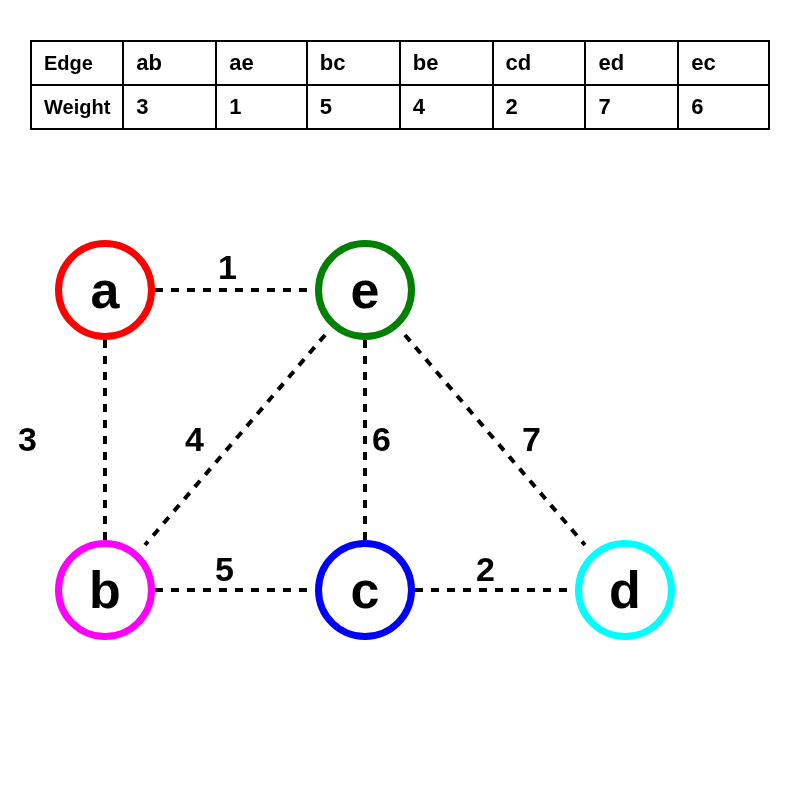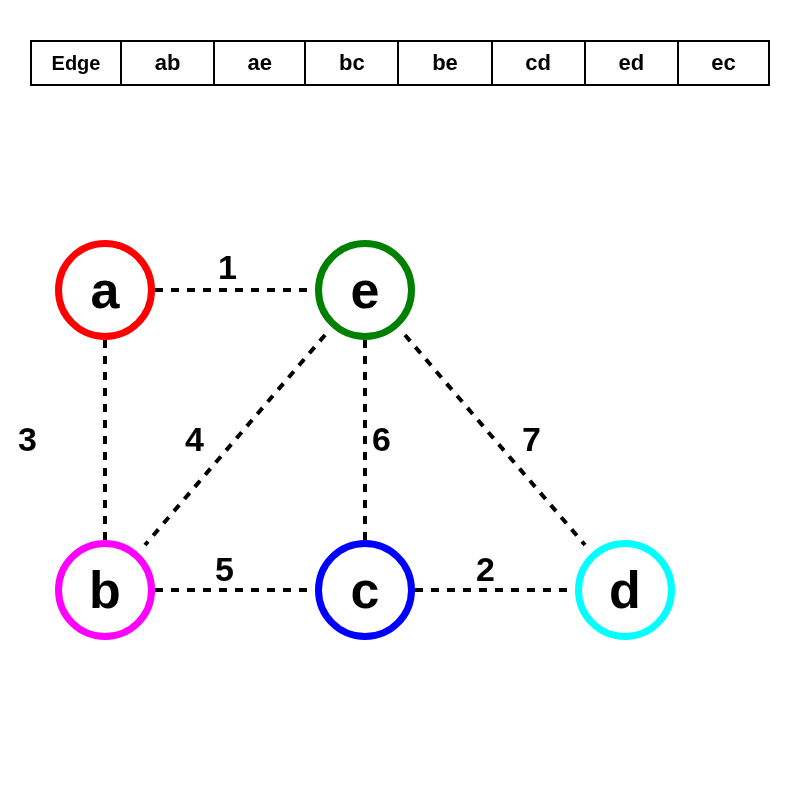--- a/index.html
+++ b/index.html
@@ -18,21 +18,21 @@
       top: 40px;
       left: 30px;
       width: 740px;
     }
     table {
       border-collapse: collapse;
       width: 100%;
     }
     table td {
       border: 2px solid #000;
-      text-align: center;
+      text-align: left;
       padding: 8px 12px;
       font-size: 22px;
       font-weight: bold;
     }
     table td:first-child {
       font-size: 20px;
       font-weight: bold;
       width: 90px;
     }
 
@@ -110,20 +110,30 @@
         <tr>
       <td>Edge</td>
       <td>ab</td>
       <td>ae</td>
       <td>bc</td>
       <td>be</td>
       <td>cd</td>
       <td>ed</td>
       <td>ec</td>
     </tr>
+    <tr>
+      <td>Weight</td>
+      <td>3</td>
+      <td>1</td>
+      <td>5</td>
+      <td>4</td>
+      <td>2</td>
+      <td>7</td>
+      <td>6</td>
+    </tr>
   </tbody>
     </table>
 </div>
 
 <div class="graph-container">
 
   <svg class="graph-svg">
 
     <line x1="155" y1="90" x2="315" y2="90" stroke="#000" stroke-width="4" stroke-dasharray="8,8"></line>
 

